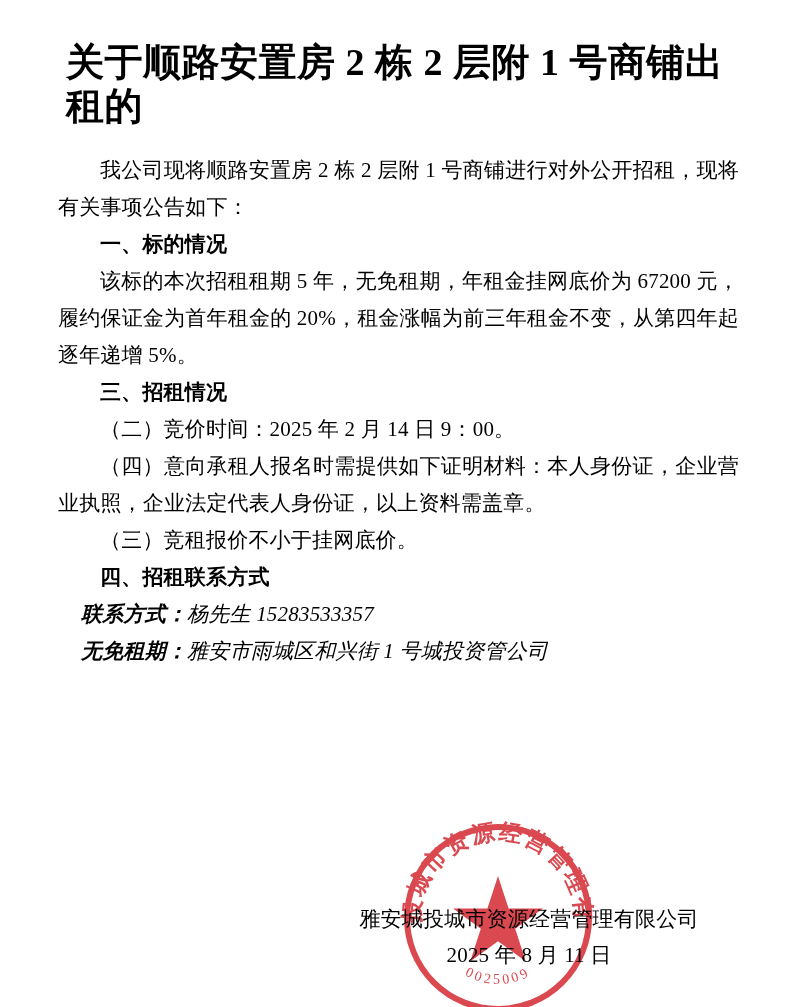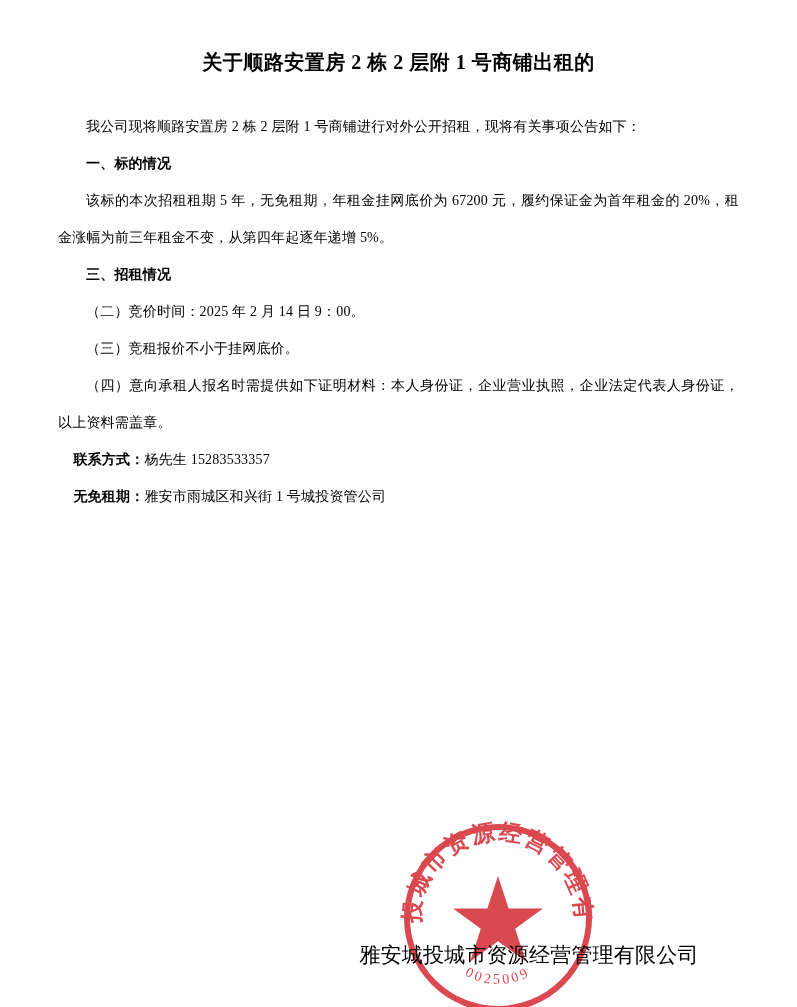--- a/index.html
+++ b/index.html
@@ -17,47 +17,47 @@
   }
   .page {
     position: absolute;
     inset: 0;
     padding: 34px 58px 0 58px;
     box-sizing: border-box;
   }
   .doc-title {
     font-family: "Liberation Serif", "DejaVu Serif", serif;
     font-weight: bold;
-    font-size: 20px;
+    font-size: 38px;
     line-height: 44px;
-    text-align: center;
     letter-spacing: 0.5px;
     margin: 6px 0 0 0;
     padding: 0 8px;
   }
   .body-text {
     margin-top: 24px;
   }
   p {
     margin: 0;
-    font-size: 14px;
+    font-size: 21px;
     line-height: 37px;
     text-align: justify;
     text-justify: inter-ideograph;
     letter-spacing: 0.2px;
   }
   p.indent {
     text-indent: 2em;
   }
   p.section-head {
     text-indent: 2em;
     font-weight: bold;
   }
   .contact-line {
     text-indent: 1.1em;
+    font-style: italic;
   }
   .contact-label {
     font-weight: bold;
   }
   .signature {
     position: absolute;
     right: 58px;
     bottom: 34px;
     text-align: center;
     width: 420px;
@@ -98,23 +98,24 @@
   <div class="body-text">
 
     <p class="indent">我公司现将顺路安置房 2 栋 2 层附 1 号商铺进行对外公开招租，现将有关事项公告如下：</p>
 
     <p class="section-head">一、标的情况</p>
 
     <p class="indent">该标的本次招租租期 5 年，无免租期，年租金挂网底价为 67200 元，履约保证金为首年租金的 20%，租金涨幅为前三年租金不变，从第四年起逐年递增 5%。</p>
 
     <p class="section-head">三、招租情况</p>
     <p class="indent">（二）竞价时间：2025 年 2 月 14 日 9：00。</p>
+    <p class="indent">（四）意向承租人报名时需提供如下证明材料：本人身份证，企业营业执照，企业法定代表人身份证，以上资料需盖章。</p>
     <p class="indent">（三）竞租报价不小于挂网底价。</p>
-    <p class="indent">（四）意向承租人报名时需提供如下证明材料：本人身份证，企业营业执照，企业法定代表人身份证，以上资料需盖章。</p>
 
+    <p class="section-head">四、招租联系方式</p>
     <p class="contact-line">
       <span class="contact-label">联系方式：</span><span>杨先生 15283533357</span>
     </p>
     <p class="contact-line">
       <span class="contact-label">无免租期：</span><span>雅安市雨城区和兴街 1 号城投资管公司</span>
     </p>
 
   </div>
 
   <div class="stamp-wrap">
@@ -129,15 +130,16 @@
       </text>
       <polygon points="100,58 110.6,90.6 144.9,90.6 117.2,110.8 127.8,143.4 100,123.2 72.2,143.4 82.8,110.8 55.1,90.6 89.4,90.6" fill="#d2202a"></polygon>
       <text font-size="14" letter-spacing="3">
         <textPath href="#arcBottom" startOffset="50%" text-anchor="middle">0025009</textPath>
       </text>
     </svg>
   </div>
 
   <div class="signature">
     <p>雅安城投城市资源经营管理有限公司</p>
+    <p>2025 年 8 月 11 日</p>
   </div>
 
 </div>
 
 </body></html>

